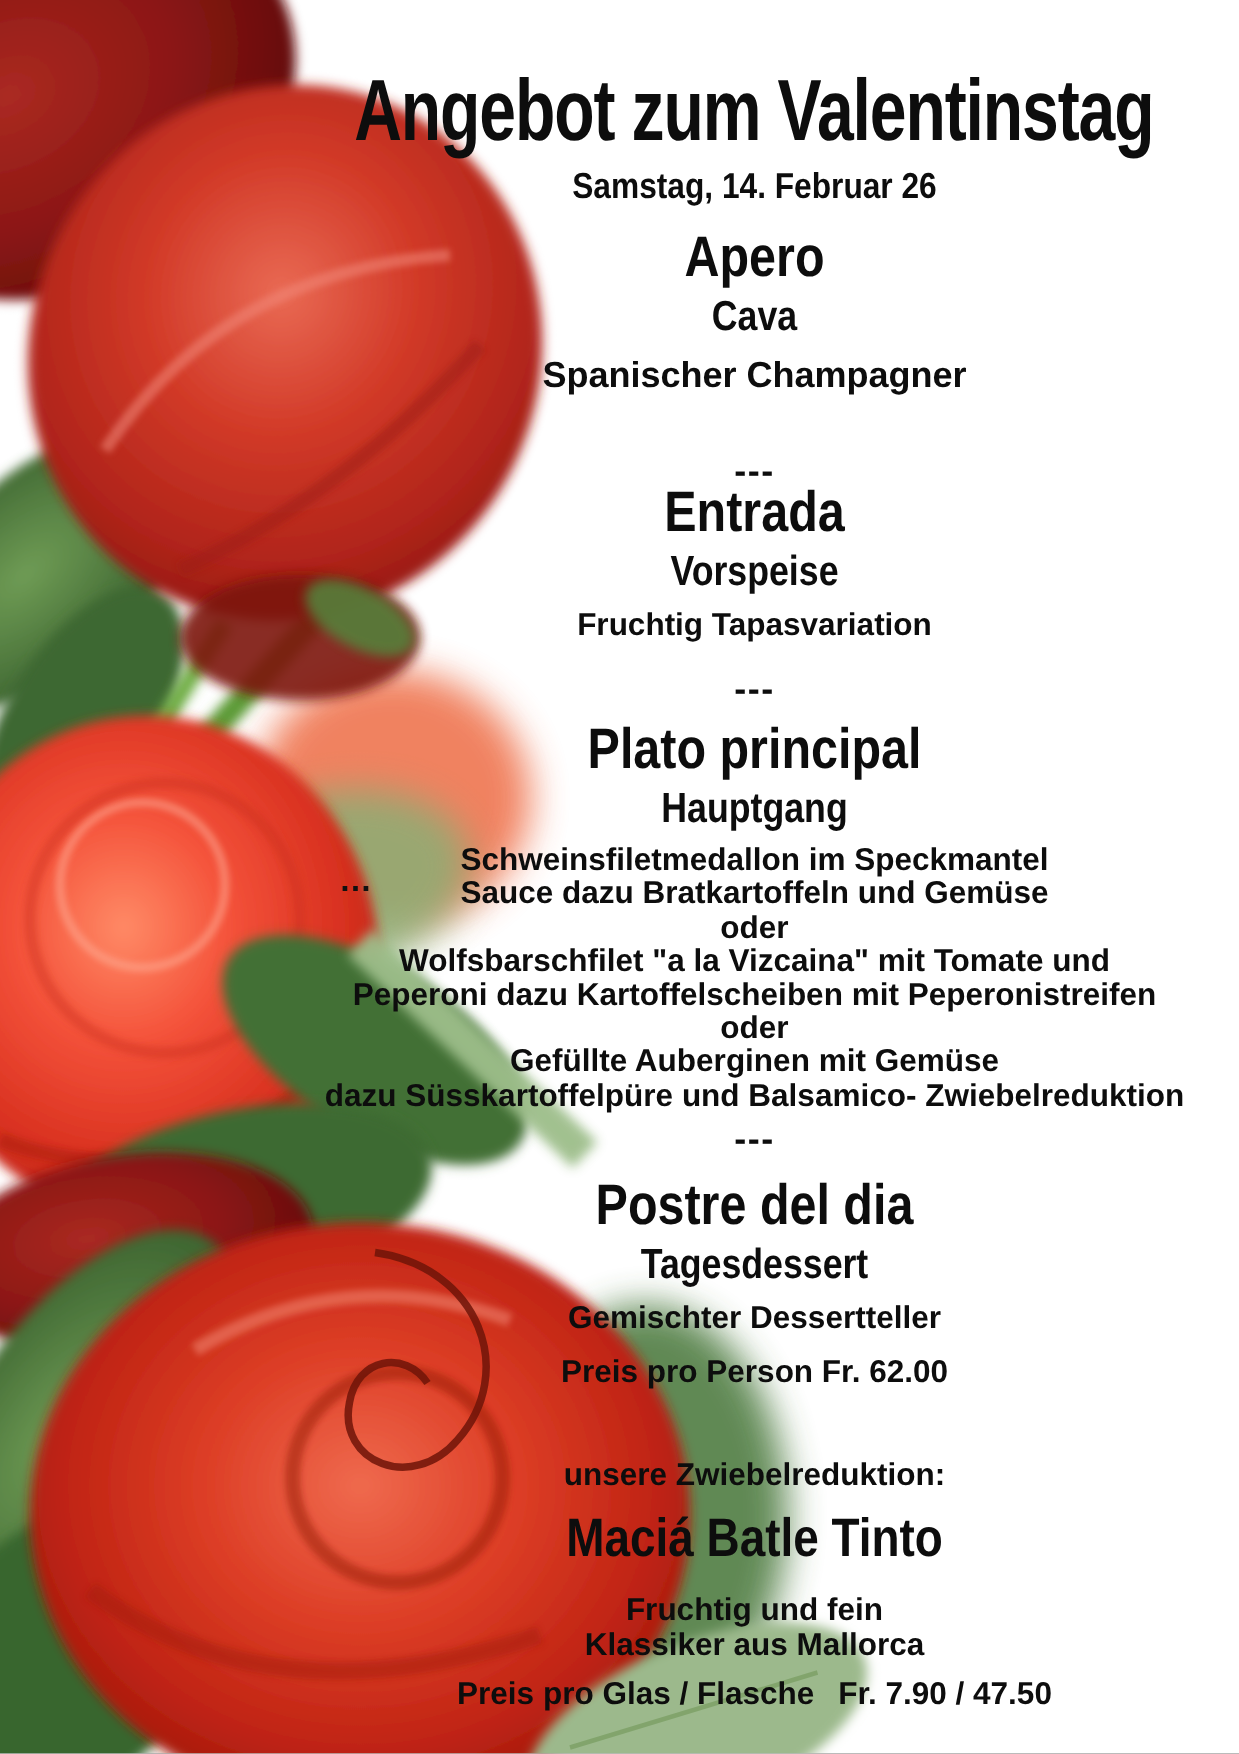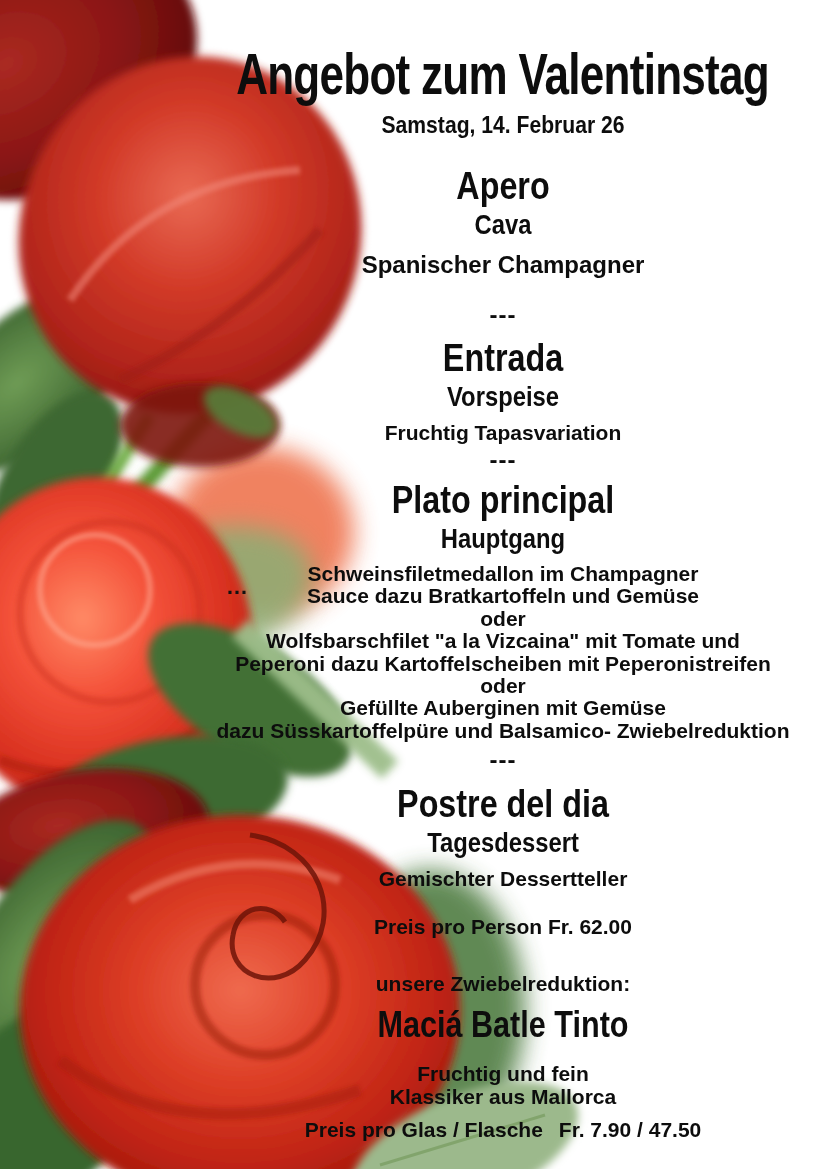--- a/index.html
+++ b/index.html
@@ -19,21 +19,21 @@
     transform:scaleX(0.76);transform-origin:50% 50%;
   }
   .date{font-size:24px;line-height:28px;font-weight:bold;margin-top:7px;}
   .h{font-size:38px;line-height:44px;font-weight:bold;}
   .sub{font-size:28px;line-height:33px;font-weight:bold;}
   .line{font-size:21px;line-height:24px;font-weight:bold;}
   .sec-plato .line{line-height:22.4px;}
   .xl{font-size:24px;line-height:28px;}
   .mt8{margin-top:8px;}
   .mt10{margin-top:10px;}
-  .mt12{margin-top:24px;}
+  .mt12{margin-top:12px;}
   .separator{position:absolute;left:0;width:100%;font-size:24px;line-height:26px;font-weight:bold;letter-spacing:1px;}
   .wine-h{font-size:21px;line-height:24px;font-weight:bold;}
   .wine-name{font-size:36px;line-height:42px;font-weight:bold;margin-top:8px;}
   .wine-line{font-size:21px;line-height:23px;font-weight:bold;}
   .price-line{display:flex;justify-content:center;gap:16px;font-size:21px;line-height:24px;font-weight:bold;}
   .ellipsis{position:absolute;left:226px;top:574px;font-size:22px;font-weight:bold;color:#111;}
 </style>
 </head>
 <body>
 
@@ -132,40 +132,40 @@
 
   <div class="textcol">
 
     <div class="sec" style="top:44px">
       <div class="title-wrap">
         <span class="title">Angebot zum Valentinstag</span>
       </div>
       <div class="date cond88">Samstag, 14. Februar 26</div>
     </div>
 
-    <div class="sec" style="top:164px">
+    <div class="sec" style="top:150px">
       <div class="h cond">Apero</div>
       <div class="sub cond">Cava</div>
       <div class="line xl mt10">Spanischer Champagner</div>
     </div>
 
     <div class="separator" style="top:302px">---</div>
 
-    <div class="sec" style="top:336px">
+    <div class="sec" style="top:320px">
       <div class="h cond">Entrada</div>
       <div class="sub cond">Vorspeise</div>
       <div class="line mt8">Fruchtig Tapasvariation</div>
     </div>
 
     <div class="separator" style="top:447px">---</div>
 
     <div class="sec sec-plato" style="top:478px">
       <div class="h cond">Plato principal</div>
       <div class="sub cond">Hauptgang</div>
-      <div class="line mt8">Schweinsfiletmedallon im Champagner</div>
+      <div class="line mt8">Schweinsfiletmedallon im Speckmantel</div>
       <div class="line">Sauce dazu Bratkartoffeln und Gemüse</div>
       <div class="line">oder</div>
       <div class="line">Wolfsbarschfilet "a la Vizcaina" mit Tomate und</div>
       <div class="line">Peperoni dazu Kartoffelscheiben mit Peperonistreifen</div>
       <div class="line">oder</div>
       <div class="line">Gefüllte Auberginen mit Gemüse</div>
       <div class="line">dazu Süsskartoffelpüre und Balsamico- Zwiebelreduktion</div>
     </div>
 
     <div class="separator" style="top:747px">---</div>

